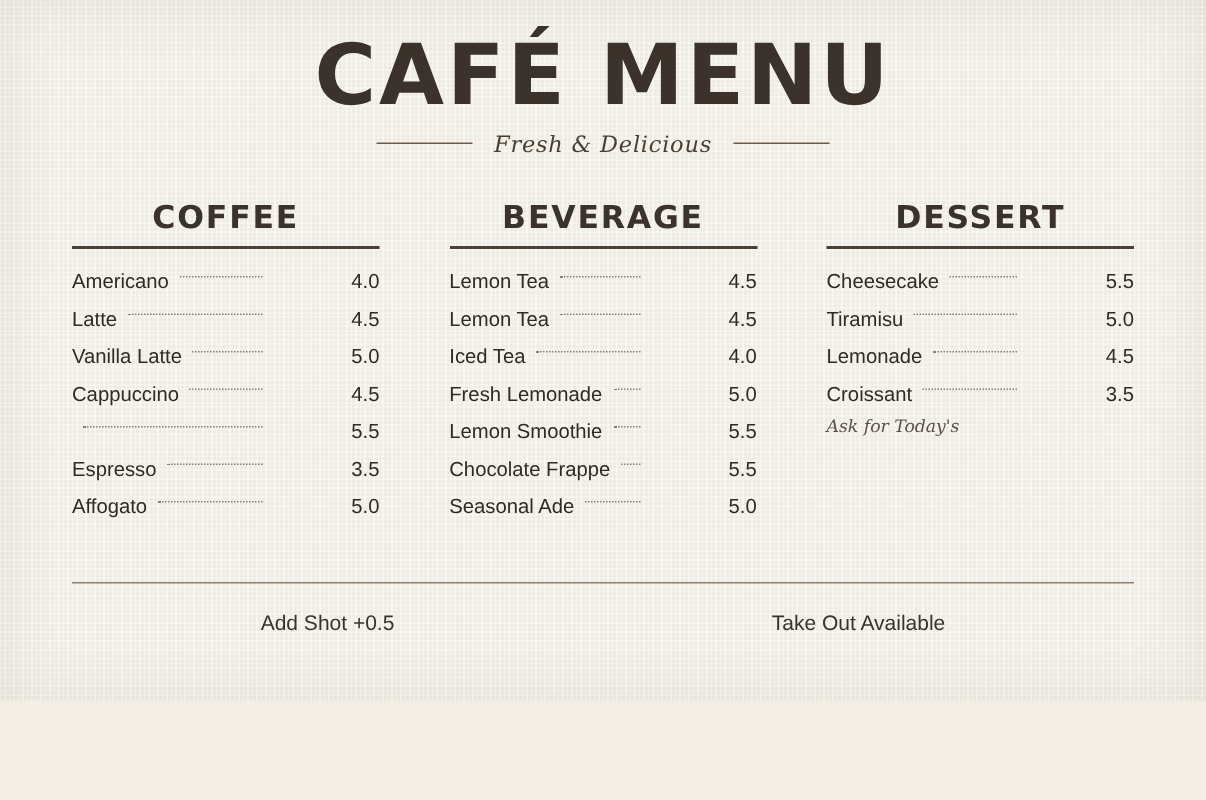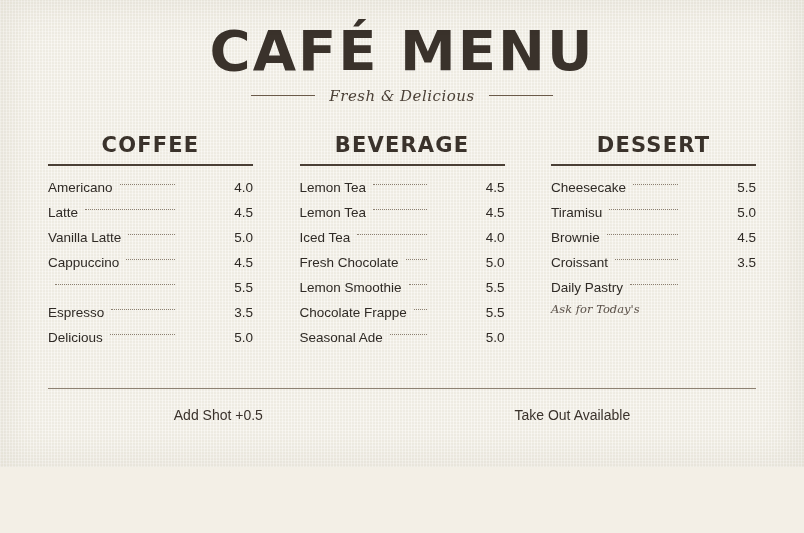--- a/index.html
+++ b/index.html
@@ -184,21 +184,21 @@
       <div class="item-row">
         <span class="dots"></span>
         <span class="item-price">5.5</span>
       </div>
       <div class="item-row">
         <span class="item-name">Espresso</span>
         <span class="dots"></span>
         <span class="item-price">3.5</span>
       </div>
       <div class="item-row">
-        <span class="item-name">Delicious</span>
+        <span class="item-name">Affogato</span>
         <span class="dots"></span>
         <span class="item-price">5.0</span>
       </div>
     </div>
 
     <div class="column">
       <div class="col-title">BEVERAGE</div>
       <div class="item-row">
         <span class="item-name">Lemon Tea</span>
         <span class="dots"></span>
@@ -208,21 +208,21 @@
         <span class="item-name">Lemon Tea</span>
         <span class="dots"></span>
         <span class="item-price">4.5</span>
       </div>
       <div class="item-row">
         <span class="item-name">Iced Tea</span>
         <span class="dots"></span>
         <span class="item-price">4.0</span>
       </div>
       <div class="item-row">
-        <span class="item-name">Fresh Chocolate</span>
+        <span class="item-name">Fresh Lemonade</span>
         <span class="dots"></span>
         <span class="item-price">5.0</span>
       </div>
       <div class="item-row">
         <span class="item-name">Lemon Smoothie</span>
         <span class="dots"></span>
         <span class="item-price">5.5</span>
       </div>
       <div class="item-row">
         <span class="item-name">Chocolate Frappe</span>
@@ -242,33 +242,28 @@
         <span class="item-name">Cheesecake</span>
         <span class="dots"></span>
         <span class="item-price">5.5</span>
       </div>
       <div class="item-row">
         <span class="item-name">Tiramisu</span>
         <span class="dots"></span>
         <span class="item-price">5.0</span>
       </div>
       <div class="item-row">
-        <span class="item-name">Brownie</span>
+        <span class="item-name">Lemonade</span>
         <span class="dots"></span>
         <span class="item-price">4.5</span>
       </div>
       <div class="item-row">
         <span class="item-name">Croissant</span>
         <span class="dots"></span>
         <span class="item-price">3.5</span>
-      </div>
-      <div class="item-row">
-        <span class="item-name">Daily Pastry</span>
-        <span class="dots"></span>
-        <span class="item-price"></span>
       </div>
       <div class="note">Ask for Today's</div>
     </div>
 
   </div>
 
   <div class="footer">
     <div class="footer-rule"></div>
     <div class="footer-items">
       <div class="footer-item">Add Shot +0.5</div>

